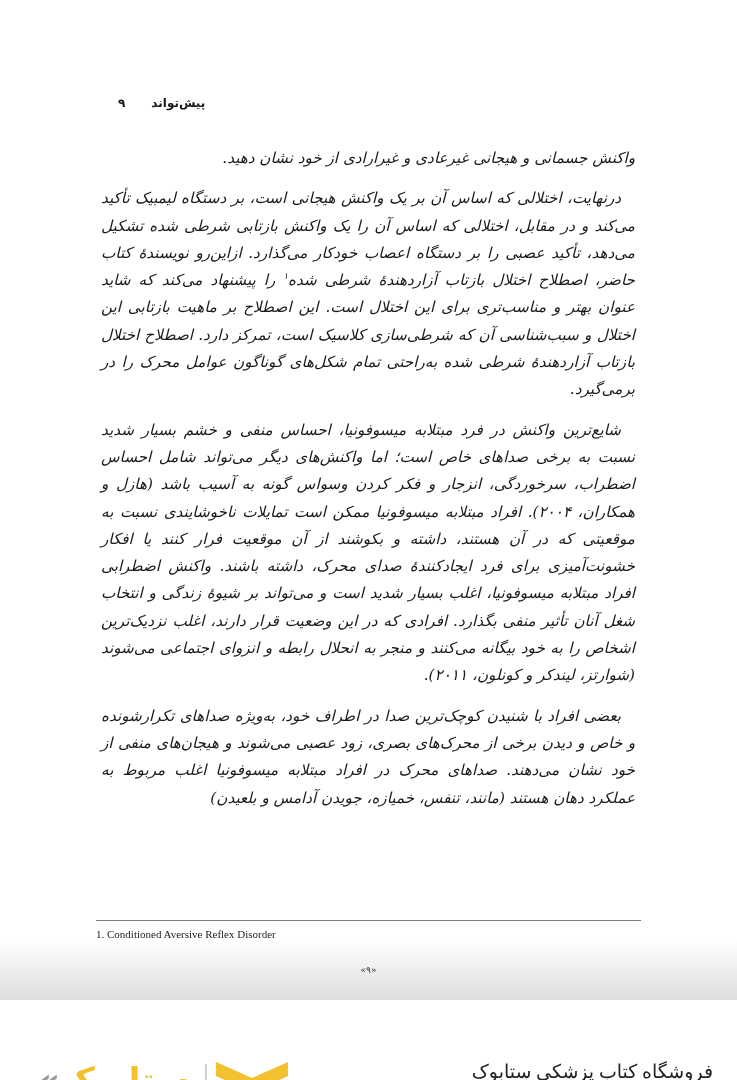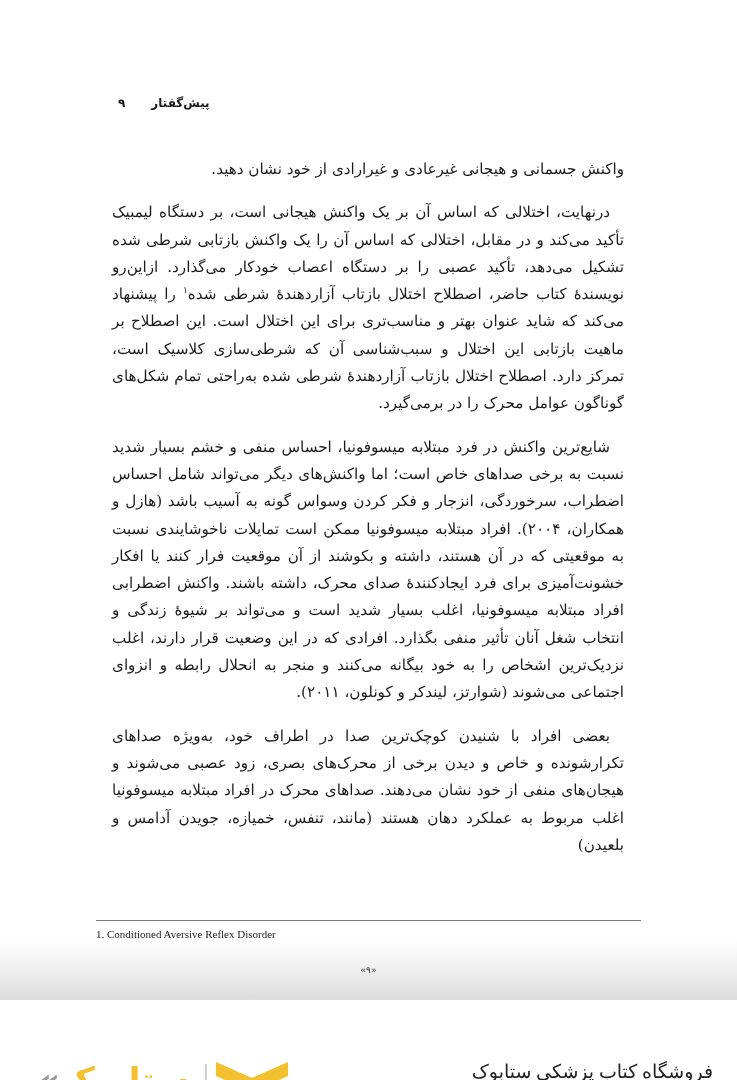--- a/index.html
+++ b/index.html
@@ -19,21 +19,21 @@
     display: flex; gap: 26px; align-items: baseline;
   }
   .running-head .title { order: 1; }
   .running-head .num { order: 2; }
 
   .body-text {
     position: absolute; left: 96px; width: 544px; top: 140px;
     direction: rtl; text-align: justify; text-align-last: right;
     font-size: 15.2px; line-height: 27.3px;
   }
-  .body-text p { margin: 16px; }
+  .body-text p { margin: 5px; font-style: italic; }
   .body-text p.first { text-indent: 0; }
   .body-text p.para { text-indent: 14px; margin-top: 13px; }
   .fnref { font-size: 9px; vertical-align: super; line-height: 0; }
 
   .footnote-rule {
     position: absolute; left: 96px; width: 545px; top: 920px;
     border-top: 1px solid #7a7a7a;
   }
   .footnote {
     position: absolute; left: 96px; top: 928px; direction: ltr;
@@ -69,21 +69,21 @@
     font-family: "DejaVu Sans", sans-serif; font-size: 12px; color: #000000;
   }
   .logo-divider { position: absolute; left: 175px; top: 8px; width: 2px; height: 50px; background: #cfcfcf; }
   .logo-mark { position: absolute; left: 186px; top: 6px; }
 </style>
 </head>
 <body>
 
 <div class="page">
   <div class="running-head">
-    <span class="title">پیش‌گفتار</span>
+    <span class="title">پیش‌تواند</span>
     <span class="num">۹</span>
   </div>
 
   <div class="body-text">
     <p class="first">واکنش جسمانی و هیجانی غیرعادی و غیرارادی از خود نشان دهید.</p>
     <p class="para"><span>درنهایت، اختلالی که اساس آن بر یک واکنش هیجانی است، بر دستگاه لیمبیک تأکید می‌کند و در مقابل، اختلالی که اساس آن را یک واکنش بازتابی شرطی شده تشکیل می‌دهد، تأکید عصبی را بر دستگاه اعصاب خودکار می‌گذارد. ازاین‌رو نویسندهٔ کتاب حاضر، اصطلاح اختلال بازتاب آزاردهندهٔ شرطی شده</span><sup class="fnref">۱</sup> <span>را پیشنهاد می‌کند که شاید عنوان بهتر و مناسب‌تری برای این اختلال است. این اصطلاح بر ماهیت بازتابی این اختلال و سبب‌شناسی آن که شرطی‌سازی کلاسیک است، تمرکز دارد. اصطلاح اختلال بازتاب آزاردهندهٔ شرطی شده به‌راحتی تمام شکل‌های گوناگون عوامل محرک را در برمی‌گیرد.</span></p>
     <p class="para">شایع‌ترین واکنش در فرد مبتلابه میسوفونیا، احساس منفی و خشم بسیار شدید نسبت به برخی صداهای خاص است؛ اما واکنش‌های دیگر می‌تواند شامل احساس اضطراب، سرخوردگی، انزجار و فکر کردن وسواس گونه به آسیب باشد (هازل و همکاران، ۲۰۰۴). افراد مبتلابه میسوفونیا ممکن است تمایلات ناخوشایندی نسبت به موقعیتی که در آن هستند، داشته و بکوشند از آن موقعیت فرار کنند یا افکار خشونت‌آمیزی برای فرد ایجادکنندهٔ صدای محرک، داشته باشند. واکنش اضطرابی افراد مبتلابه میسوفونیا، اغلب بسیار شدید است و می‌تواند بر شیوهٔ زندگی و انتخاب شغل آنان تأثیر منفی بگذارد. افرادی که در این وضعیت قرار دارند، اغلب نزدیک‌ترین اشخاص را به خود بیگانه می‌کنند و منجر به انحلال رابطه و انزوای اجتماعی می‌شوند (شوارتز، لیندکر و کونلون، ۲۰۱۱).</p>
     <p class="para">بعضی افراد با شنیدن کوچک‌ترین صدا در اطراف خود، به‌ویژه صداهای تکرارشونده و خاص و دیدن برخی از محرک‌های بصری، زود عصبی می‌شوند و هیجان‌های منفی از خود نشان می‌دهند. صداهای محرک در افراد مبتلابه میسوفونیا اغلب مربوط به عملکرد دهان هستند (مانند، تنفس، خمیازه، جویدن آدامس و بلعیدن)</p>
   </div>
 

